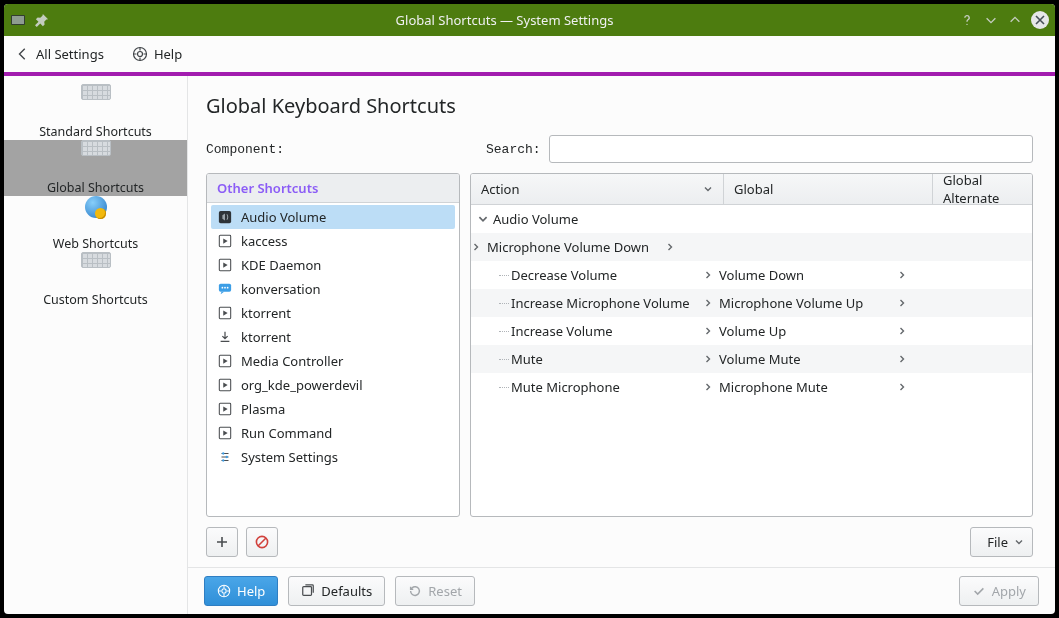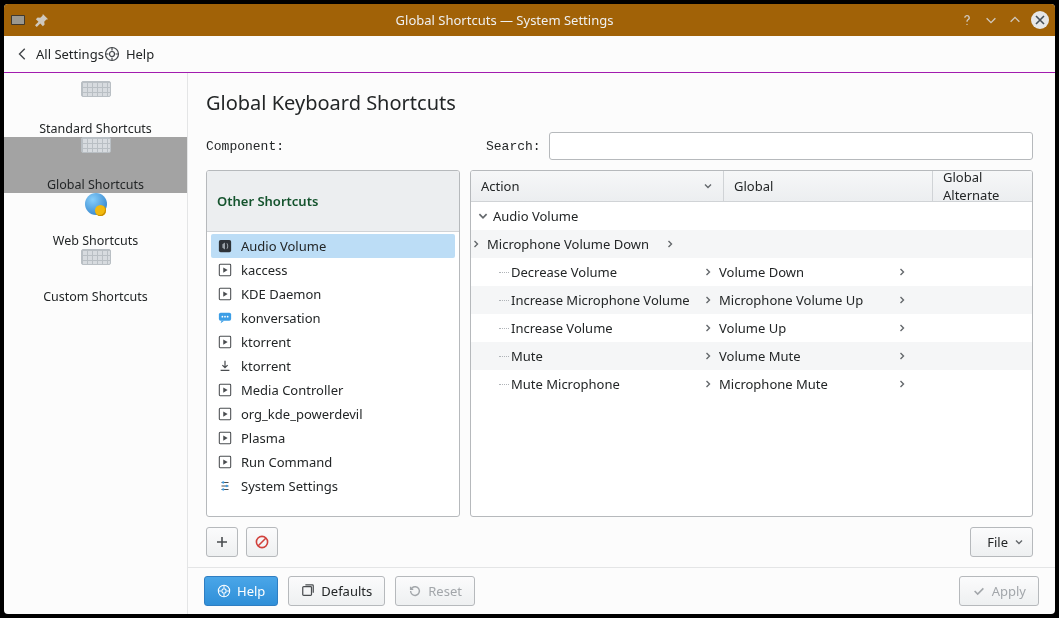--- a/index.html
+++ b/index.html
@@ -14,41 +14,41 @@
   .window {
     position: absolute; left: 4px; top: 4px; right: 4px; bottom: 4px;
     background: #fcfcfc;
     border-radius: 4px;
     display: flex; flex-direction: column;
     box-shadow: 0 0 0 1px rgba(0,0,0,.3);
     overflow: hidden;
   }
   
   .titlebar {
-    height: 32px; background: #a16207;
+    height: 32px; background: #4d7c0f;
     display: flex; align-items: center;
     color: #eff0f1; font-size: 13px;
     padding: 0 6px;
   }
   .titlebar .left, .titlebar .right { display: flex; align-items: center; gap: 8px; }
   .titlebar .left { flex: 0 0 auto; }
   .titlebar .center { flex: 1; text-align: center; }
   .titlebar .right { flex: 0 0 auto; }
   .tb-icon { width: 16px; height: 16px; display: inline-flex; align-items: center; justify-content: center; opacity: .85; }
   .tb-close {
     width: 18px; height: 18px; border-radius: 50%;
     background: #e6e7e8; color: #475057;
     display: inline-flex; align-items: center; justify-content: center;
     font-weight: bold; font-size: 12px;
   }
   
   .toolbar {
     height: 36px; padding: 0 12px;
-    display: flex; align-items: center; gap: 0;
-    border-bottom: 1px solid #a21caf;
+    display: flex; align-items: center; gap: 28px;
+    border-bottom: 4px solid #a21caf;
   }
   .tool-btn { display: flex; align-items: center; gap: 6px; cursor: default; }
   .tool-btn .lbl { font-size: 13px; }
   
   .body { flex: 1; display: flex; min-height: 0; }
   .sidebar {
     width: 183px; border-right: 1px solid #e4e5e6;
     padding-top: 8px;
   }
   .side-item {
@@ -82,22 +82,22 @@
   }
   .panels { flex: 1; display: flex; gap: 10px; min-height: 0; }
   
   .comp-list {
     width: 252px; border: 1px solid #b6b9bc; border-radius: 3px;
     background: #fff; overflow: hidden;
     display: flex; flex-direction: column;
   }
   .comp-head {
     height: 28px; background: #eceef0; border-bottom: 1px solid #d0d3d6;
-    display: flex; align-items: center; padding: 16px 10px;
-    font-weight: 600; color: #14532d;
+    display: flex; align-items: center; padding: 0 10px;
+    font-weight: 600; color: #8b5cf6;
   }
   .comp-items { padding: 2px 4px; }
   .comp-item {
     height: 24px; display: flex; align-items: center; gap: 8px;
     padding: 0 6px; border-radius: 2px;
   }
   .comp-item.sel { background: #bcddf6; }
   .ci-icon { width: 16px; height: 16px; display: inline-flex; align-items: center; justify-content: center; color: #4a4d50; }
   
   .action-table {

